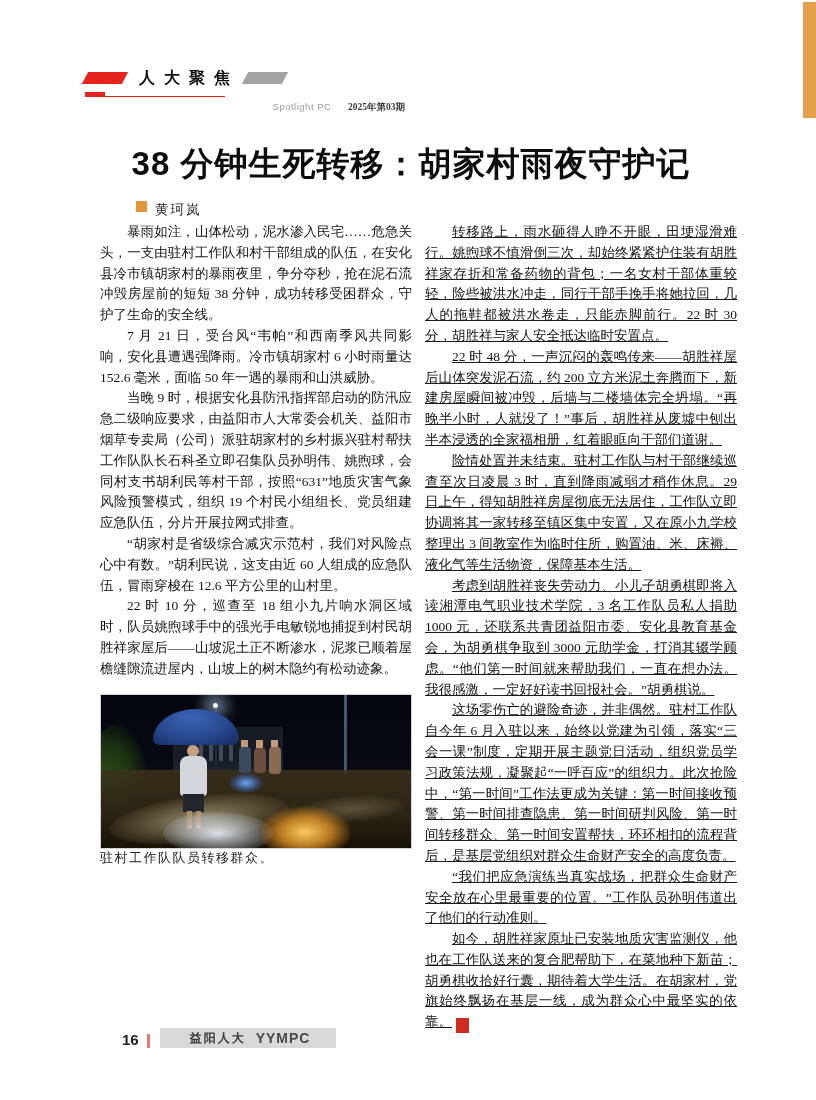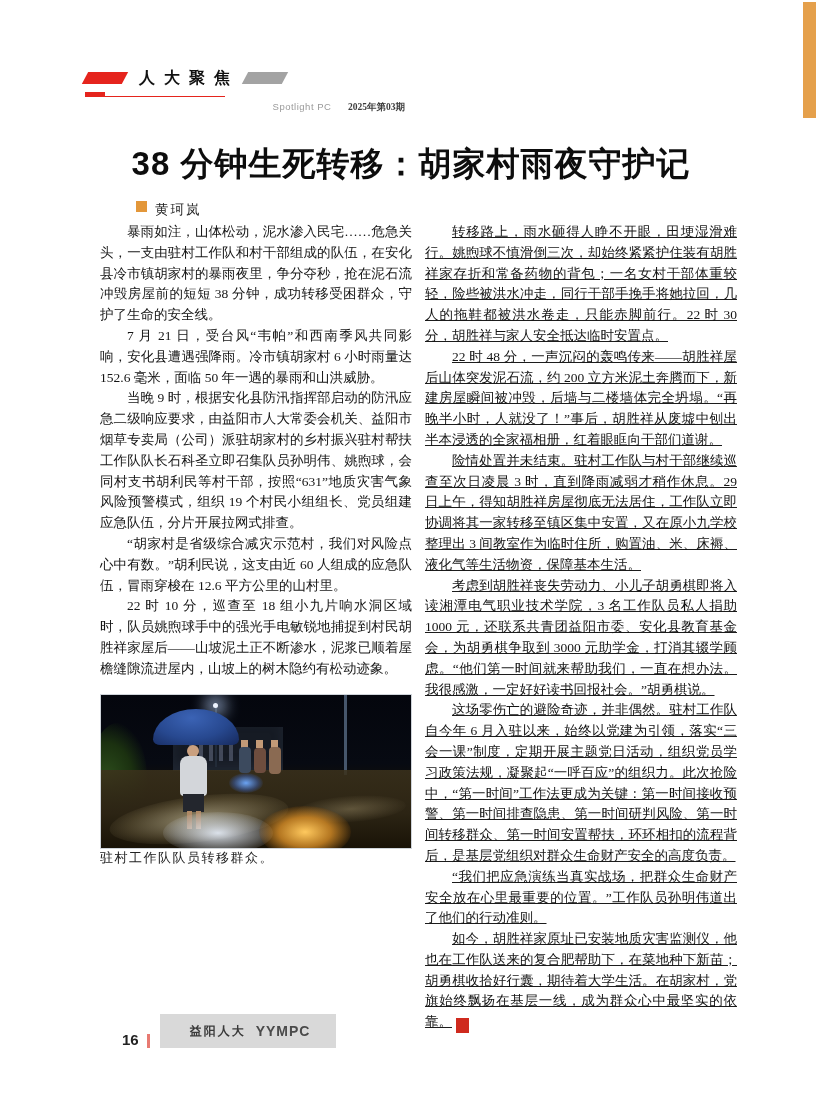--- a/index.html
+++ b/index.html
@@ -81,21 +81,21 @@
 
   
   .seal{display:inline-block;vertical-align:-2px;margin-left:4px;width:13px;height:15px;
       background:#cf2a1e;color:#ffffff;font-size:8px;line-height:15px;text-align:center;
       font-family:"Liberation Sans",sans-serif;}
 
   
   .footer{position:absolute;left:85px;top:1028px;display:flex;align-items:flex-end;height:20px;margin-left:37px;}
   .page-num{font-family:"Liberation Sans","DejaVu Sans",sans-serif;font-size:15px;font-weight:bold;color:#222;}
   .footer-bar{width:3px;height:14px;background:#e87a72;margin:0 10px 0 8px;}
-  .journal-box{display:flex;align-items:center;background:#d9d9d9;height:34px;padding:0 26px 0 30px;}
+  .journal-box{display:flex;align-items:center;background:#d9d9d9;height:20px;padding:0 26px 0 30px;}
   .journal-cn{font-size:12px;font-weight:bold;color:#3a3a3a;letter-spacing:2px;}
   .journal-en{font-family:"Liberation Sans","DejaVu Sans",sans-serif;font-size:14px;font-weight:bold;
       color:#4a4a4a;margin-left:10px;letter-spacing:1px;}
 </style>
 </head>
 <body>
 
 <div class="page">
 
   <div class="masthead">

